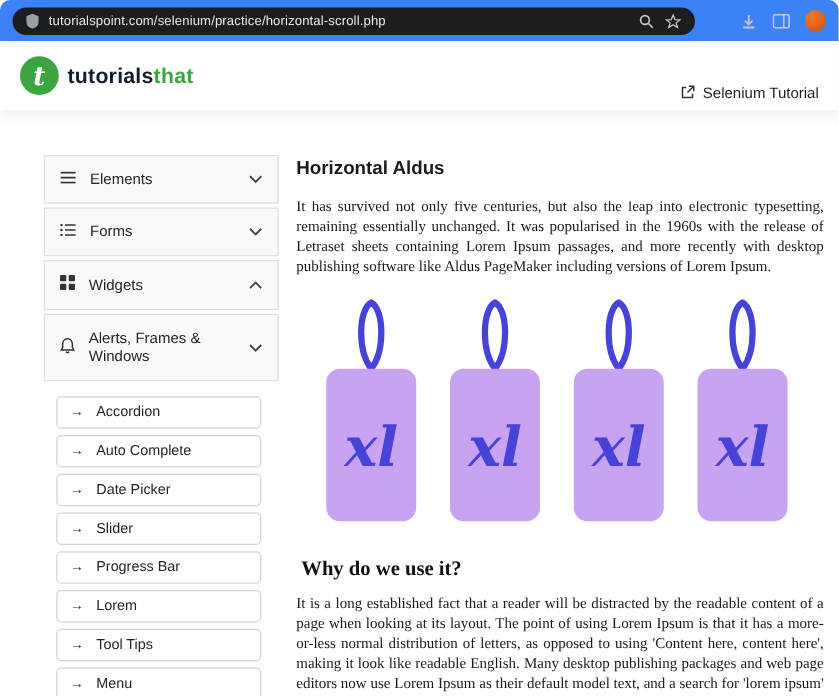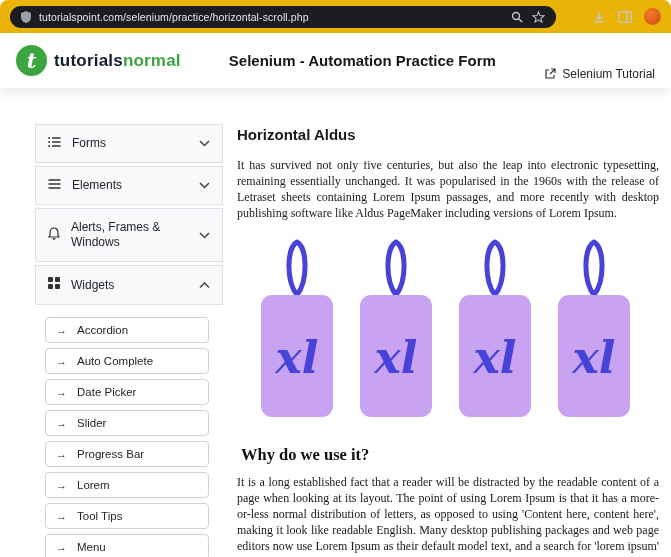--- a/index.html
+++ b/index.html
@@ -1,20 +1,20 @@
 <!DOCTYPE html>
 <html><head>
 <meta charset="utf-8">
 <style>
   * { box-sizing: border-box; margin: 0; padding: 0; }
   html,body { width:671px; height:557px; overflow:hidden; background:#fff;
     font-family:"Liberation Sans", sans-serif; }
 
   
-  .browser-bar { height:33px; background:#eab308; display:flex; align-items:center;
+  .browser-bar { height:33px; background:#3b82f6; display:flex; align-items:center;
     padding:0 10px; gap:9px; border-radius:8px 8px 0 0;justify-content:space-between; }
   .url-pill { width:546px; height:22px; background:#1c1d20; border-radius:12px;
     display:flex; align-items:center; padding:0 11px; gap:8px; cursor:text; }
   .url-text { font-size:10.5px; color:#e6e7e9; letter-spacing:.1px; white-space:nowrap; }
   .pill-right { margin-left:auto; display:flex; align-items:center; gap:9px; }
   .chrome-ic { display:flex; align-items:center; justify-content:center; cursor:pointer; }
   .bar-right { margin-left:auto; display:flex; align-items:center; gap:12px; }
   .avatar { width:17px; height:17px; border-radius:50%;
     background:radial-gradient(circle at 35% 30%, #f07b28, #cf4b12); cursor:pointer; }
 
@@ -98,37 +98,52 @@
           <line x1="9" y1="0.7" x2="9" y2="11.3" stroke="#c3c6c9" stroke-width="1.3"></line>
         </svg>
     </span>
     <span class="avatar"></span>
   </div>
 </div>
 
 <div class="site-header">
   <div class="logo">
     <span class="logo-badge">t</span>
-    <span class="logo-word"><span>tutorials</span><span class="green">normal</span></span>
-  </div>
-  <div class="page-title">Selenium - Automation Practice Form</div>
+    <span class="logo-word"><span>tutorials</span><span class="green">that</span></span>
+  </div>
   <a class="header-link">
     <span class="chrome-ic">
       <svg width="12" height="12" viewBox="0 0 12 12">
           <path d="M5 2 H2 V10 H10 V7" stroke="#333" stroke-width="1.2" fill="none"></path>
           <path d="M7 1 H11 V5 M11 1 L6 6" stroke="#333" stroke-width="1.2" fill="none"></path>
         </svg>
     </span>
     <span>Selenium Tutorial</span>
   </a>
 </div>
 
 <div class="main">
 
   <div class="sidebar">
+
+    <div class="acc-card">
+      <div class="acc-head">
+        <span>
+          <svg width="13" height="10" viewBox="0 0 13 10">
+              <path d="M0.5 1 H12.5 M0.5 5 H12.5 M0.5 9 H12.5" stroke="#333" stroke-width="1.4"></path>
+            </svg>
+        </span>
+        <span class="lbl">Elements</span>
+        <span class="chev">
+          <svg width="11" height="7" viewBox="0 0 11 7">
+              <polyline points="1,1 5.5,5.5 10,1" stroke="#444" stroke-width="1.5" fill="none"></polyline>
+            </svg>
+        </span>
+      </div>
+    </div>
 
     <div class="acc-card">
       <div class="acc-head">
         <span>
           <svg width="13" height="10" viewBox="0 0 13 10">
               <circle cx="1.2" cy="1" r="1" fill="#333"></circle>
               <circle cx="1.2" cy="5" r="1" fill="#333"></circle>
               <circle cx="1.2" cy="9" r="1" fill="#333"></circle>
               <path d="M4 1 H12.5 M4 5 H12.5 M4 9 H12.5" stroke="#333" stroke-width="1.3"></path>
             </svg>
@@ -138,69 +153,53 @@
           <svg width="11" height="7" viewBox="0 0 11 7">
               <polyline points="1,1 5.5,5.5 10,1" stroke="#444" stroke-width="1.5" fill="none"></polyline>
             </svg>
         </span>
       </div>
     </div>
 
     <div class="acc-card">
       <div class="acc-head">
         <span>
-          <svg width="13" height="10" viewBox="0 0 13 10">
-              <path d="M0.5 1 H12.5 M0.5 5 H12.5 M0.5 9 H12.5" stroke="#333" stroke-width="1.4"></path>
-            </svg>
-        </span>
-        <span class="lbl">Elements</span>
-        <span class="chev">
-          <svg width="11" height="7" viewBox="0 0 11 7">
-              <polyline points="1,1 5.5,5.5 10,1" stroke="#444" stroke-width="1.5" fill="none"></polyline>
-            </svg>
-        </span>
-      </div>
-    </div>
-
-    <div class="acc-card">
-      <div class="acc-head">
-        <span>
-          <svg width="12" height="13" viewBox="0 0 12 13">
-              <path d="M6 1 C3.6 1 2.1 3 2.1 5.4 L2.1 8 L1 10 L11 10 L9.9 8 L9.9 5.4 C9.9 3 8.4 1 6 1 Z" stroke="#333" stroke-width="1.2" fill="none"></path>
-              <path d="M4.8 11.3 A1.3 1.3 0 0 0 7.2 11.3" stroke="#333" stroke-width="1.2" fill="none"></path>
-            </svg>
-        </span>
-        <span class="lbl">Alerts, Frames &amp; Windows</span>
-        <span class="chev">
-          <svg width="11" height="7" viewBox="0 0 11 7">
-              <polyline points="1,1 5.5,5.5 10,1" stroke="#444" stroke-width="1.5" fill="none"></polyline>
-            </svg>
-        </span>
-      </div>
-    </div>
-
-    <div class="acc-card">
-      <div class="acc-head">
-        <span>
           <svg width="12" height="12" viewBox="0 0 12 12">
               <rect x="0" y="0" width="5" height="5" rx="1" fill="#333"></rect>
               <rect x="7" y="0" width="5" height="5" rx="1" fill="#333"></rect>
               <rect x="0" y="7" width="5" height="5" rx="1" fill="#333"></rect>
               <rect x="7" y="7" width="5" height="5" rx="1" fill="#333"></rect>
             </svg>
         </span>
         <span class="lbl">Widgets</span>
         <span class="chev">
           <svg width="11" height="7" viewBox="0 0 11 7">
               <polyline points="1,5.5 5.5,1 10,5.5" stroke="#444" stroke-width="1.5" fill="none"></polyline>
             </svg>
         </span>
       </div>
     </div>
 
+    <div class="acc-card">
+      <div class="acc-head">
+        <span>
+          <svg width="12" height="13" viewBox="0 0 12 13">
+              <path d="M6 1 C3.6 1 2.1 3 2.1 5.4 L2.1 8 L1 10 L11 10 L9.9 8 L9.9 5.4 C9.9 3 8.4 1 6 1 Z" stroke="#333" stroke-width="1.2" fill="none"></path>
+              <path d="M4.8 11.3 A1.3 1.3 0 0 0 7.2 11.3" stroke="#333" stroke-width="1.2" fill="none"></path>
+            </svg>
+        </span>
+        <span class="lbl">Alerts, Frames &amp; Windows</span>
+        <span class="chev">
+          <svg width="11" height="7" viewBox="0 0 11 7">
+              <polyline points="1,1 5.5,5.5 10,1" stroke="#444" stroke-width="1.5" fill="none"></polyline>
+            </svg>
+        </span>
+      </div>
+    </div>
+
     <div class="widgets-list">
       <button class="w-btn">
           <span class="arr">→</span>
           <span>Accordion</span>
         </button>
       <button class="w-btn">
           <span class="arr">→</span>
           <span>Auto Complete</span>
         </button>
       <button class="w-btn">

